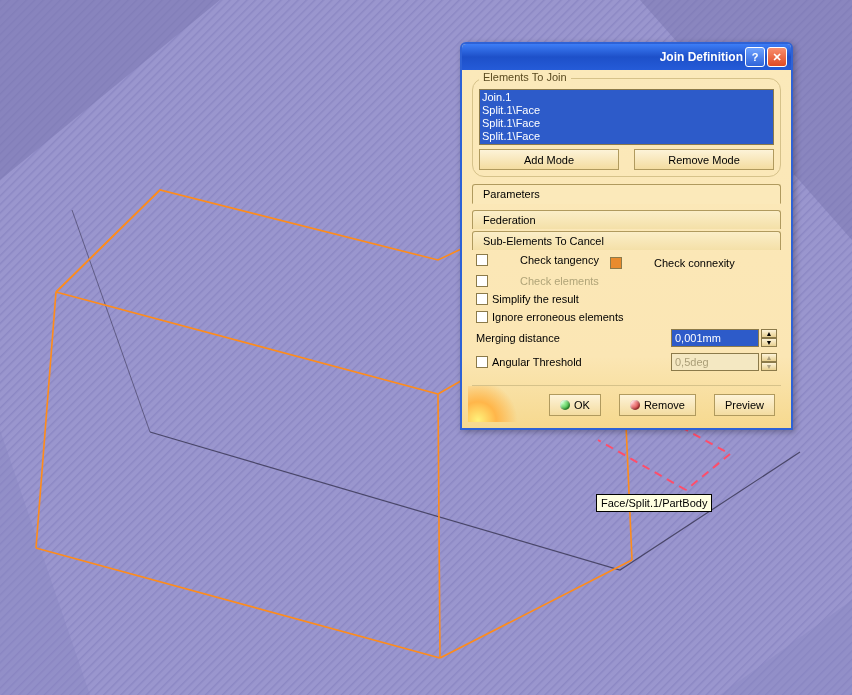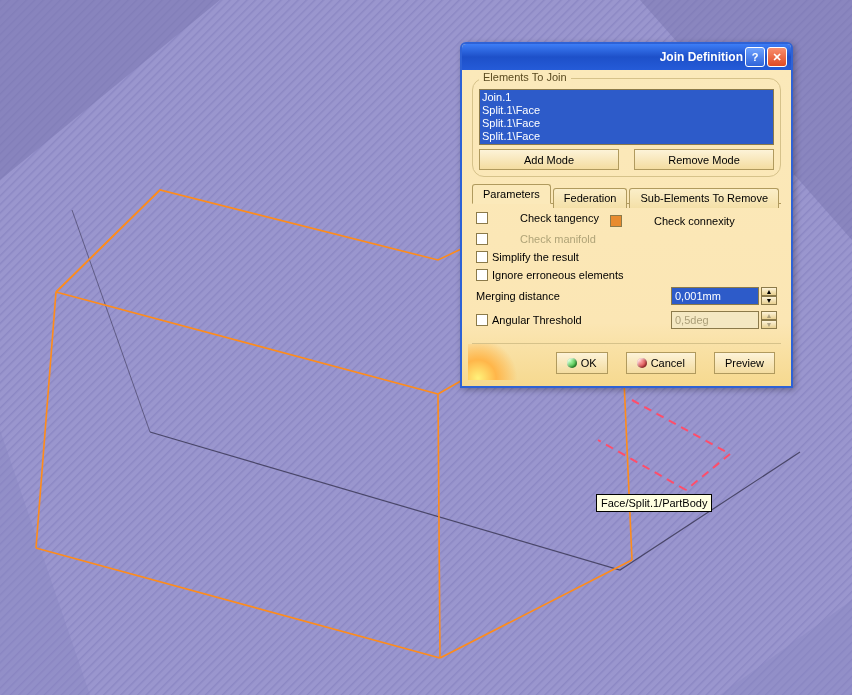--- a/index.html
+++ b/index.html
@@ -119,20 +119,21 @@
     border: 1px solid #b09a5e;
     font-size: 11px;
     cursor: pointer;
   }
 
   .tabs {
     display: flex;
     gap: 2px;
     margin-top: 4px;
     border-bottom: 1px solid #b09a5e;
+    flex-direction: column;
   }
   .tab {
     padding: 3px 10px;
     background: linear-gradient(to bottom, #fbeec8, #f4e0a8);
     border: 1px solid #b09a5e;
     border-bottom: none;
     border-radius: 3px 3px 0 0;
     font-size: 11px;
     cursor: pointer;
     position: relative;
@@ -324,36 +325,36 @@
       </div>
       <div class="btn-row">
         <button class="wide-btn">Add Mode</button>
         <button class="wide-btn">Remove Mode</button>
       </div>
     </div>
 
     <div class="tabs">
       <div class="tab active">Parameters</div>
       <div class="tab">Federation</div>
-      <div class="tab">Sub-Elements To Remove</div>
+      <div class="tab">Sub-Elements To Cancel</div>
     </div>
 
     <div class="panel">
       <div>
         <span class="check-row inline">
           <span class="checkbox"></span>
           <span>Check tangency</span>
         </span>
         <span class="check-row inline">
           <span class="checkbox checked"></span>
           <span>Check connexity</span>
         </span>
         <span class="check-row inline disabled">
           <span class="checkbox"></span>
-          <span>Check manifold</span>
+          <span>Check elements</span>
         </span>
       </div>
       <div class="check-row">
         <span class="checkbox"></span>
         <span>Simplify the result</span>
       </div>
       <div class="check-row">
         <span class="checkbox"></span>
         <span>Ignore erroneous elements</span>
       </div>
@@ -385,21 +386,21 @@
     </div>
 
     <div class="dialog-footer">
       <div class="sun"></div>
       <button class="dlg-btn">
         <span class="dot green"></span>
         <span>OK</span>
       </button>
       <button class="dlg-btn">
         <span class="dot red"></span>
-        <span>Cancel</span>
+        <span>Remove</span>
       </button>
       <button class="dlg-btn">
         <span>Preview</span>
       </button>
     </div>
 
   </div>
 </div>
 
 </body></html>

